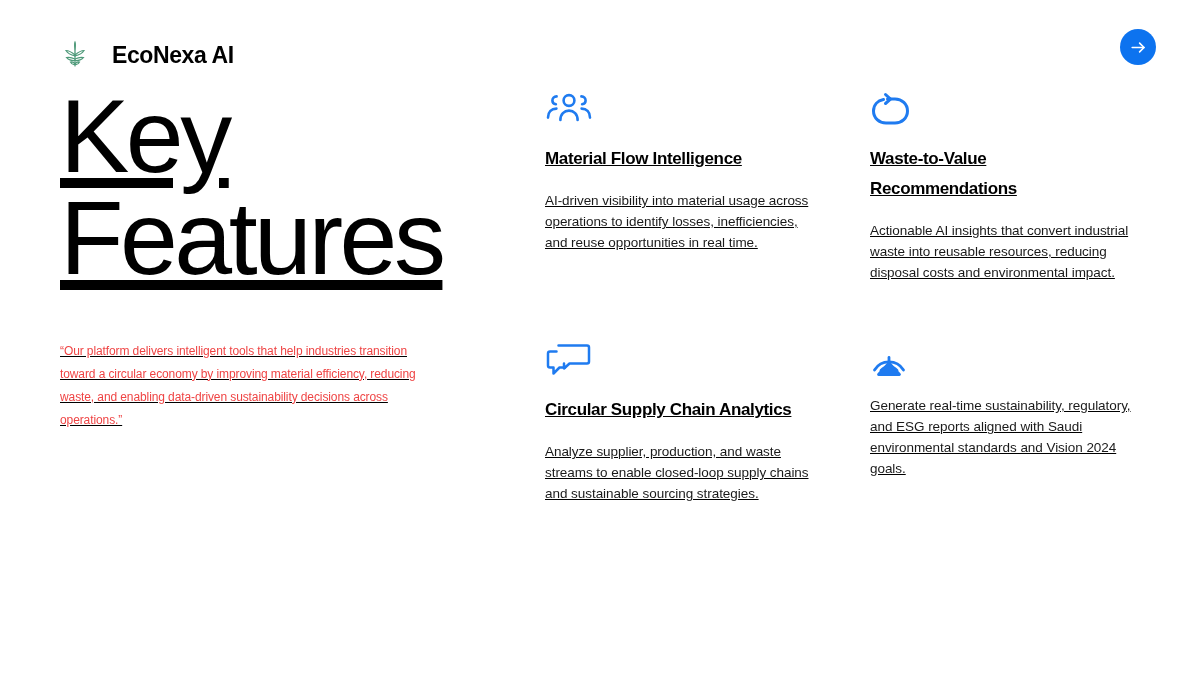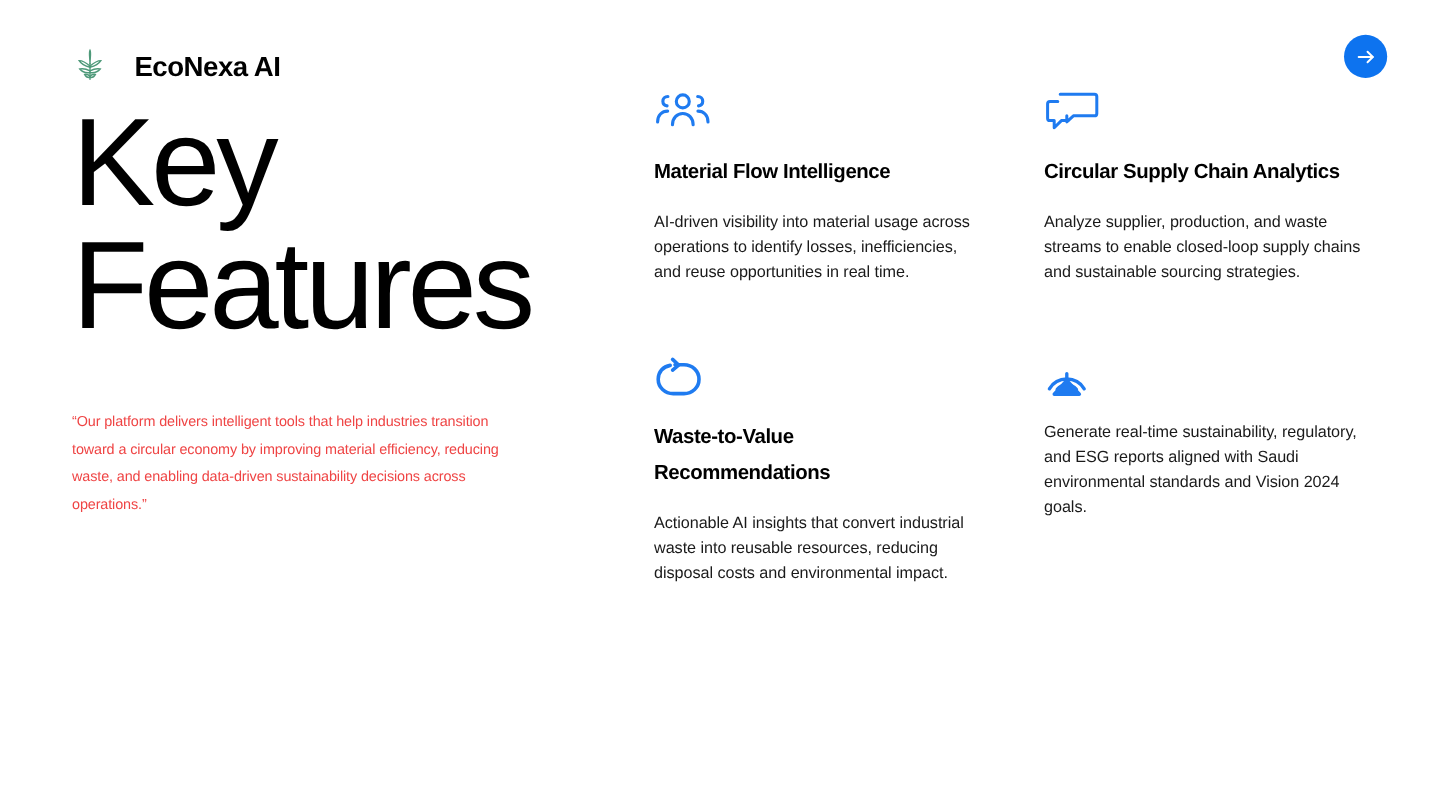--- a/index.html
+++ b/index.html
@@ -60,20 +60,21 @@
     padding: 0;
   }
   .next-button svg { display: block; }
 
   
   .left-col {
     position: absolute;
     left: 60px;
     top: 86px;
     width: 420px;
+    text-decoration: underline;
   }
   .hero-title {
     font-size: 104px;
     font-weight: normal;
     line-height: 0.98;
     letter-spacing: -3.5px;
     color: #000000;
     white-space: pre-line;
   }
   .hero-quote {
@@ -82,26 +83,27 @@
     line-height: 23px;
     color: #ef4444;
     letter-spacing: -0.1px;
     max-width: 365px;
   }
 
   
   .features {
     position: absolute;
     left: 545px;
-    top: 76px;
+    top: 92px;
     width: 600px;
     display: grid;
     grid-template-columns: 325px 275px;
     grid-template-rows: auto auto;
     row-gap: 60px;
+    text-decoration: underline;
   }
   .feature {
     width: 265px;
   }
   .feature-icon {
     height: 34px;
     margin-bottom: 18px;
   }
   .feature-icon svg { display: block; }
   .feature-title {
@@ -167,38 +169,38 @@
           <path d="M36.4 4.4 C39 4.4 40.6 6.2 40.6 8.4 C40.6 10.4 39.2 11.9 37.1 12.2"></path>
           <path d="M36.6 16.6 C41.4 16.6 45 20 45 25.6"></path>
         </svg>
       </div>
       <div class="feature-title">Material Flow Intelligence</div>
       <div class="feature-desc">AI-driven visibility into material usage across operations to identify losses, inefficiencies, and reuse opportunities in real time.</div>
     </div>
 
     <div class="feature">
       <div class="feature-icon">
+        <svg width="46" height="34" viewBox="0 0 46 34" fill="none" stroke="#1f7bf0" stroke-width="3" stroke-linecap="round" stroke-linejoin="round">
+          <path d="M13.5 7.5 C7.5 8.5 3.5 13 3.5 19 C3.5 25.9 9.1 31 16 31 H25 C31.9 31 37.5 25.9 37.5 19 C37.5 12.1 31.9 7 25 7 H17.5"></path>
+          <path d="M15.5 2.5 L20.5 7.2 L15.5 11.5"></path>
+        </svg>
+      </div>
+      <div class="feature-title">Waste-to-Value Recommendations</div>
+      <div class="feature-desc">Actionable AI insights that convert industrial waste into reusable resources, reducing disposal costs and environmental impact.</div>
+    </div>
+
+    <div class="feature">
+      <div class="feature-icon">
         <svg width="48" height="34" viewBox="0 0 48 34" fill="none" stroke="#1f7bf0" stroke-width="2.5" stroke-linecap="round" stroke-linejoin="round">
           <path d="M13.5 2.5 H42 A2 2 0 0 1 44 4.5 V18.5 A2 2 0 0 1 42 20.5 H24.5 L19 25.5 V20.5"></path>
           <path d="M11.5 8.5 H5 A2 2 0 0 0 3 10.5 V22.5 A2 2 0 0 0 5 24.5 H8.5 V30.5 L14.5 24.5 H20"></path>
         </svg>
       </div>
       <div class="feature-title">Circular Supply Chain Analytics</div>
       <div class="feature-desc">Analyze supplier, production, and waste streams to enable closed-loop supply chains and sustainable sourcing strategies.</div>
-    </div>
-
-    <div class="feature">
-      <div class="feature-icon">
-        <svg width="46" height="34" viewBox="0 0 46 34" fill="none" stroke="#1f7bf0" stroke-width="3" stroke-linecap="round" stroke-linejoin="round">
-          <path d="M13.5 7.5 C7.5 8.5 3.5 13 3.5 19 C3.5 25.9 9.1 31 16 31 H25 C31.9 31 37.5 25.9 37.5 19 C37.5 12.1 31.9 7 25 7 H17.5"></path>
-          <path d="M15.5 2.5 L20.5 7.2 L15.5 11.5"></path>
-        </svg>
-      </div>
-      <div class="feature-title">Waste-to-Value Recommendations</div>
-      <div class="feature-desc">Actionable AI insights that convert industrial waste into reusable resources, reducing disposal costs and environmental impact.</div>
     </div>
 
     <div class="feature">
       <div class="feature-icon">
         <svg width="44" height="36" viewBox="0 0 44 36" fill="none" stroke="#1f7bf0" stroke-width="2.8" stroke-linecap="round" stroke-linejoin="round">
           <path d="M4.5 27 A17 17 0 0 1 33.5 27"></path>
           <path d="M11 27.5 A10.5 10.5 0 0 1 27 27.5"></path>
           <path d="M19 30 L19 14.5"></path>
           <path d="M19 20 L29.5 31.5 H8.5 Z" fill="#1f7bf0" stroke="#1f7bf0"></path>
         </svg>

